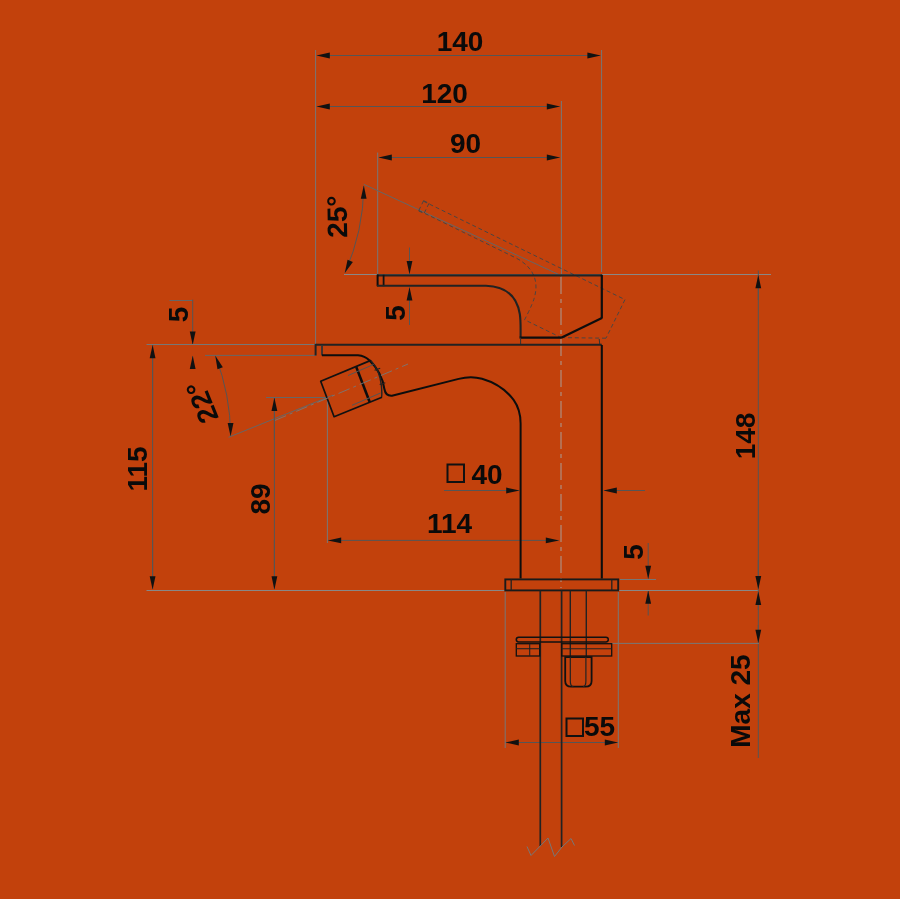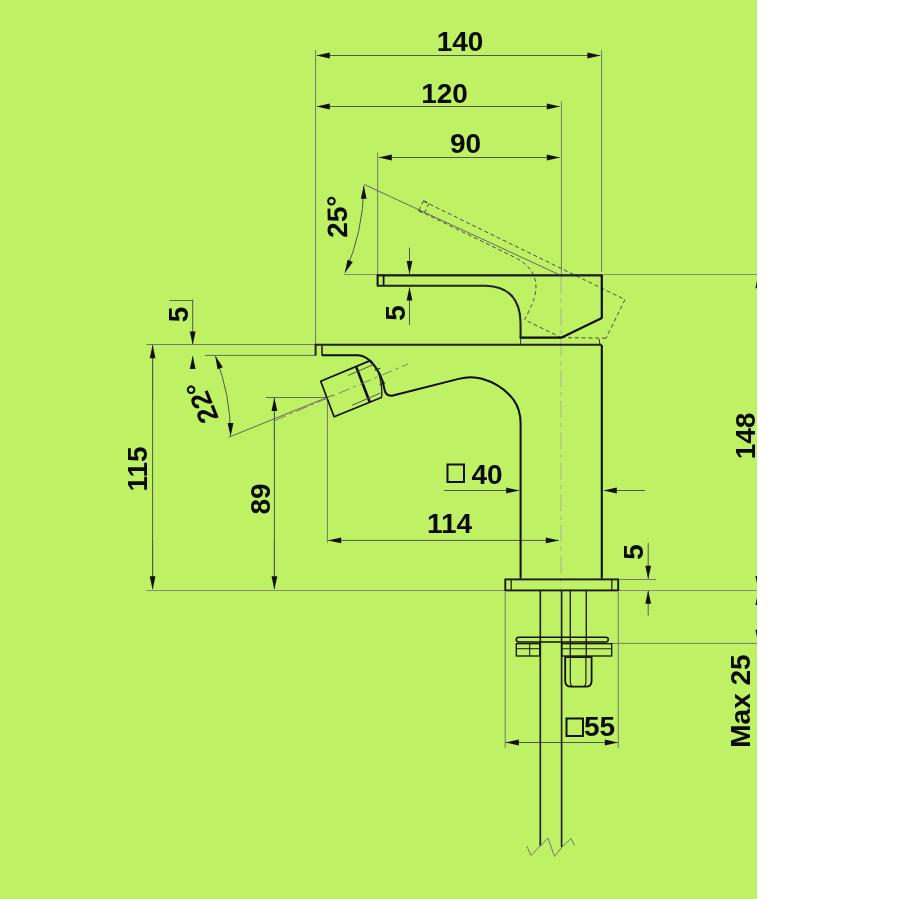--- a/index.html
+++ b/index.html
@@ -1,16 +1,16 @@
 <!DOCTYPE html>
 <html><head>
 <meta charset="utf-8">
 <style>
   html,body{margin:0;padding:0;background:#fff;}
-  .page{width:757px;height:899px;position:relative;overflow:hidden;background:#bef264;}
+  .page{width:900px;height:899px;position:relative;overflow:hidden;background:#c2410c;}
   text{font-family:"Liberation Sans",sans-serif;font-weight:bold;fill:#0a0a0a;}
 </style>
 </head>
 <body>
 <div class="page">
 <svg width="900" height="899" viewBox="0 0 900 899" xmlns="http://www.w3.org/2000/svg">
 <defs>
   <marker id="ah" markerUnits="userSpaceOnUse" markerWidth="15" markerHeight="9" refX="13.8" refY="4.5" orient="auto-start-reverse" viewBox="0 0 15 9">
     <path d="M14.3,4.5 L1,1.6 L1,7.4 Z" fill="#111"></path>
   </marker>

